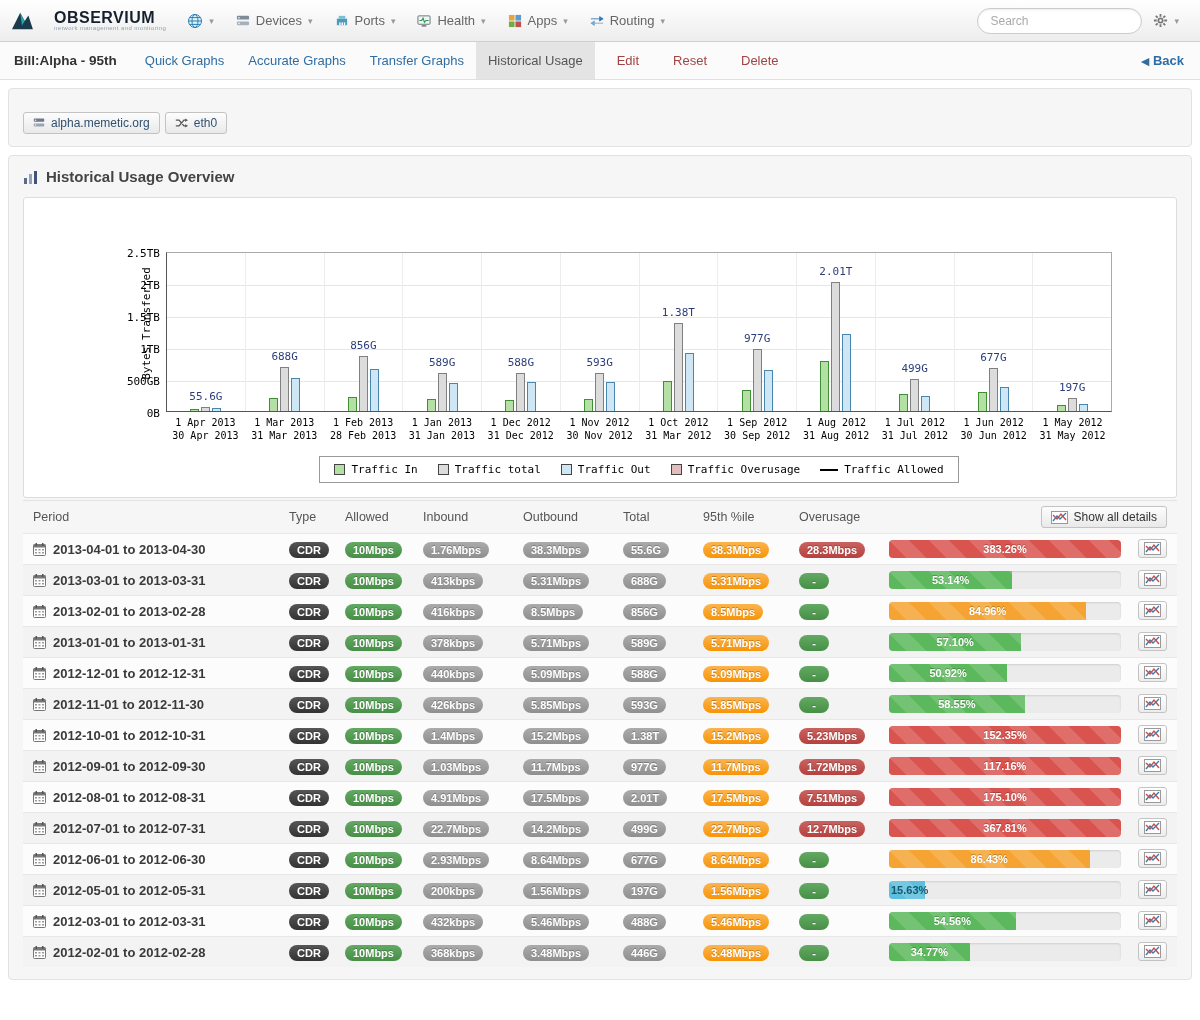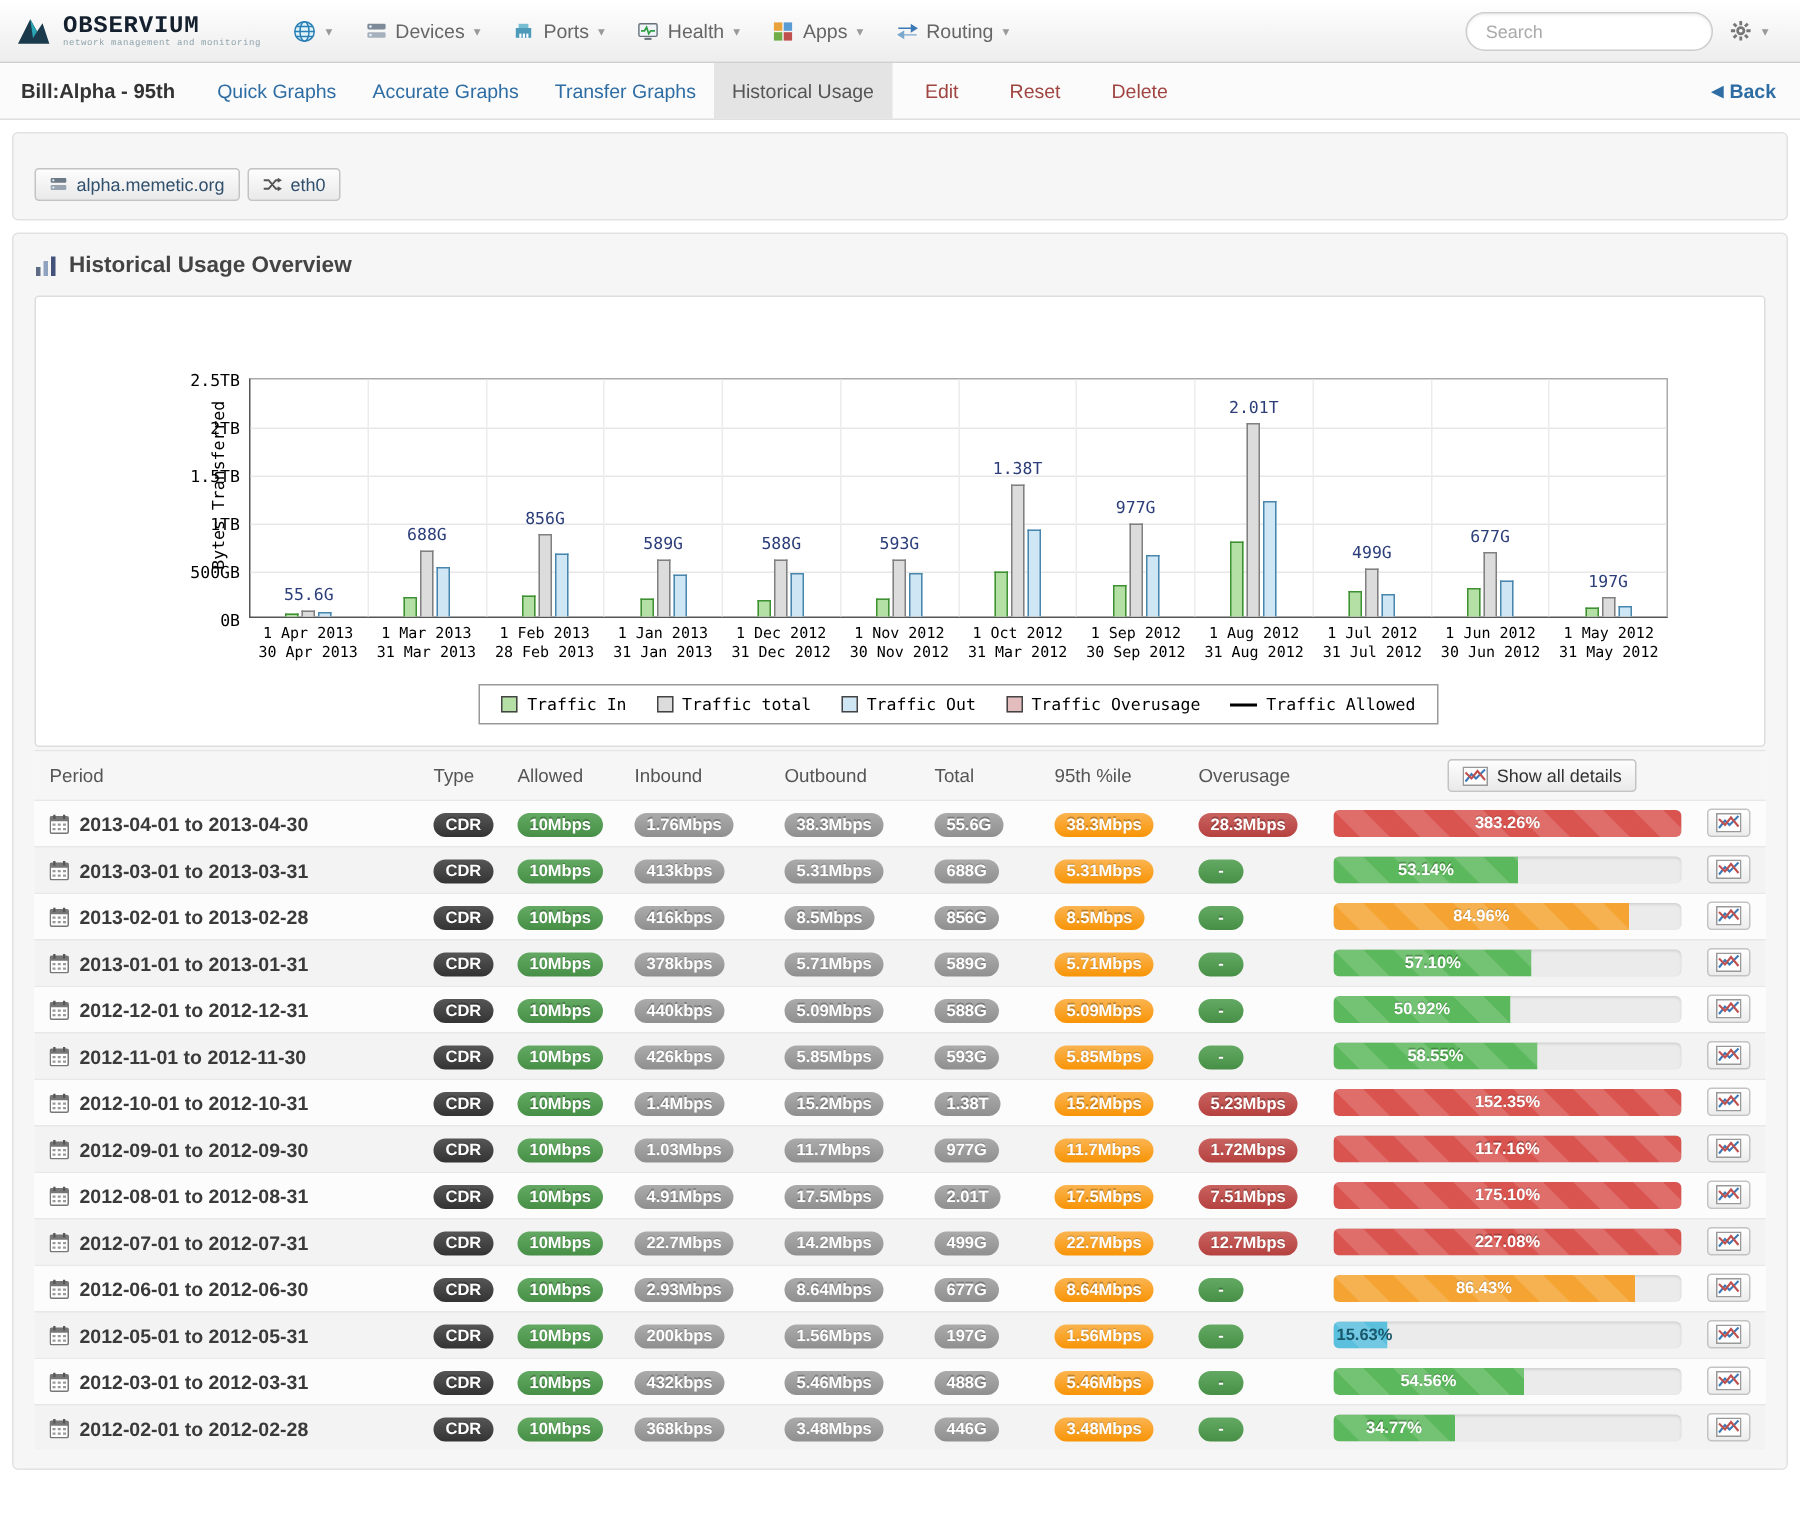--- a/index.html
+++ b/index.html
@@ -2,21 +2,21 @@
 <html><head>
 <meta charset="utf-8">
 <style>
   *{box-sizing:border-box;margin:0;padding:0;}
   html,body{width:1200px;height:1020px;overflow:hidden;}
   body{font-family:"Liberation Sans",sans-serif;background:#fff;position:relative;}
 
   
   .navbar{height:42px;display:flex;align-items:center;padding:0 10px;
     background:linear-gradient(#ffffff,#ededed);border-bottom:1px solid #cfcfcf;}
-  .brand{display:flex;align-items:center;gap:8px;margin-right:10px;cursor:pointer;font-family:Liberation Mono, monospace;}
+  .brand{display:flex;align-items:center;gap:20px;margin-right:10px;cursor:pointer;}
   .brand-title{font-size:16px;font-weight:bold;color:#14202e;letter-spacing:.5px;line-height:15px;}
   .brand-sub{font-size:6px;color:#8fa3ad;letter-spacing:.4px;}
   .nav-item{display:flex;align-items:center;gap:6px;padding:0 11px;height:42px;color:#666;
     font-size:13px;cursor:pointer;white-space:nowrap;}
   .caret{font-size:9px;color:#999;}
   .search{margin-left:auto;width:165px;height:26px;border:1px solid #ccc;border-radius:13px;
     padding:0 12px;font-size:12px;color:#333;background:#fff;outline:none;
     box-shadow:inset 0 1px 2px rgba(0,0,0,.08);font-family:inherit;}
   .search::placeholder{color:#aaa;}
 
@@ -81,21 +81,21 @@
   .c-period{flex:0 0 256px;display:flex;align-items:center;gap:7px;}
   .c-type{flex:0 0 56px;}
   .c-allowed{flex:0 0 78px;}
   .c-in{flex:0 0 100px;}
   .c-out{flex:0 0 100px;}
   .c-total{flex:0 0 80px;}
   .c-95{flex:0 0 96px;}
   .c-ov{flex:0 0 90px;}
   .c-bar{flex:1 1 auto;display:flex;align-items:center;padding-right:10px;min-width:0;}
   .c-act{flex:0 0 36px;text-align:right;}
-  .h-right{flex:1 1 auto;display:flex;justify-content:center;align-items:center;}
+  .h-right{flex:1 1 auto;display:flex;justify-content:flex-end;align-items:center;}
   .ptext{font-size:13px;font-weight:bold;color:#3a3a3a;white-space:nowrap;}
 
   .badge{display:inline-block;min-width:30px;text-align:center;padding:2px 8px;border-radius:9px;
     font-size:11px;font-weight:bold;color:#fff;text-shadow:0 -1px 0 rgba(0,0,0,.25);white-space:nowrap;}
   .badge-dark{background:linear-gradient(#565656,#333);}
   .badge-green{background:linear-gradient(#63a963,#478f47);}
   .badge-grey{background:linear-gradient(#ababab,#8f8f8f);}
   .badge-orange{background:linear-gradient(#fbb450,#f89406);}
   .badge-red{background:linear-gradient(#c96360,#b5413f);}
   .badge-ok{background:linear-gradient(#63a963,#478f47);padding:2px 12px;}
@@ -902,21 +902,21 @@
     <div class="c-type"><span class="badge badge-dark">CDR</span></div>
     <div class="c-allowed"><span class="badge badge-green">10Mbps</span></div>
     <div class="c-in"><span class="badge badge-grey">22.7Mbps</span></div>
     <div class="c-out"><span class="badge badge-grey">14.2Mbps</span></div>
     <div class="c-total"><span class="badge badge-grey">499G</span></div>
     <div class="c-95"><span class="badge badge-orange">22.7Mbps</span></div>
     <div class="c-ov"><span class="badge badge-red">12.7Mbps</span></div>
     <div class="c-bar">
       <div class="progress">
         <div class="pfill pb-danger" style="width: 100%;">
-          <span class="plabel">227.08%</span>
+          <span class="plabel">367.81%</span>
         </div>
       </div>
     </div>
     <div class="c-act">
       <button class="mini-btn">
         <svg width="17" height="13" viewBox="0 0 17 13">
           <rect x="0.5" y="0.5" width="16" height="12" fill="#fff" stroke="#999"></rect>
           <polyline points="2,10 6,5 9,8 15,2" fill="none" stroke="#3b78b5" stroke-width="1.4"></polyline>
           <polyline points="2,4 6,8 10,3 15,9" fill="none" stroke="#c0504d" stroke-width="1.4"></polyline>
         </svg>

